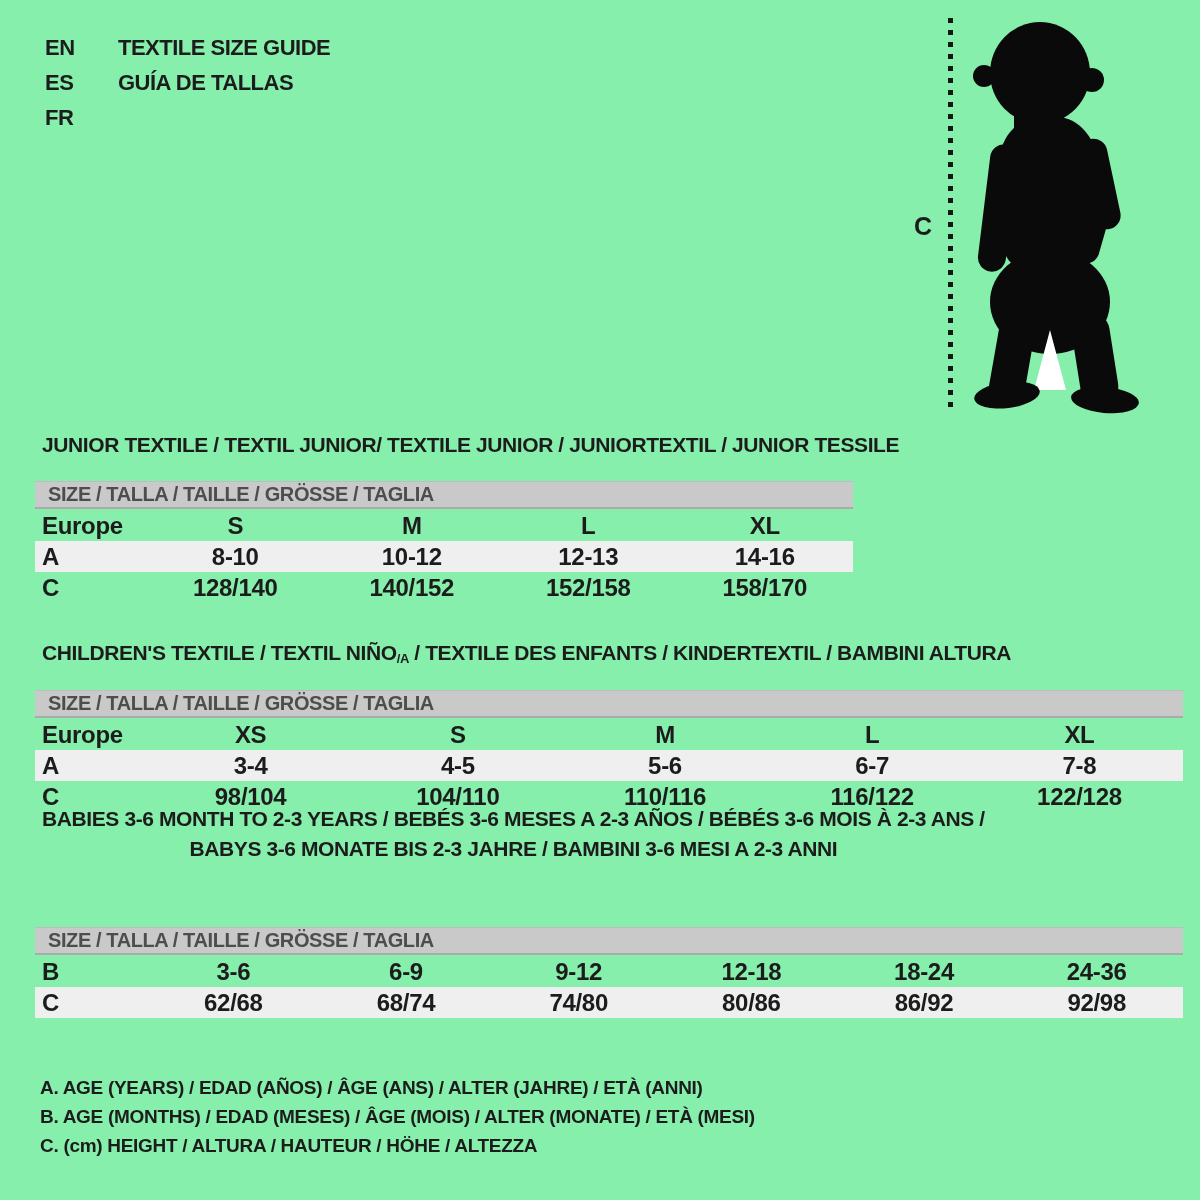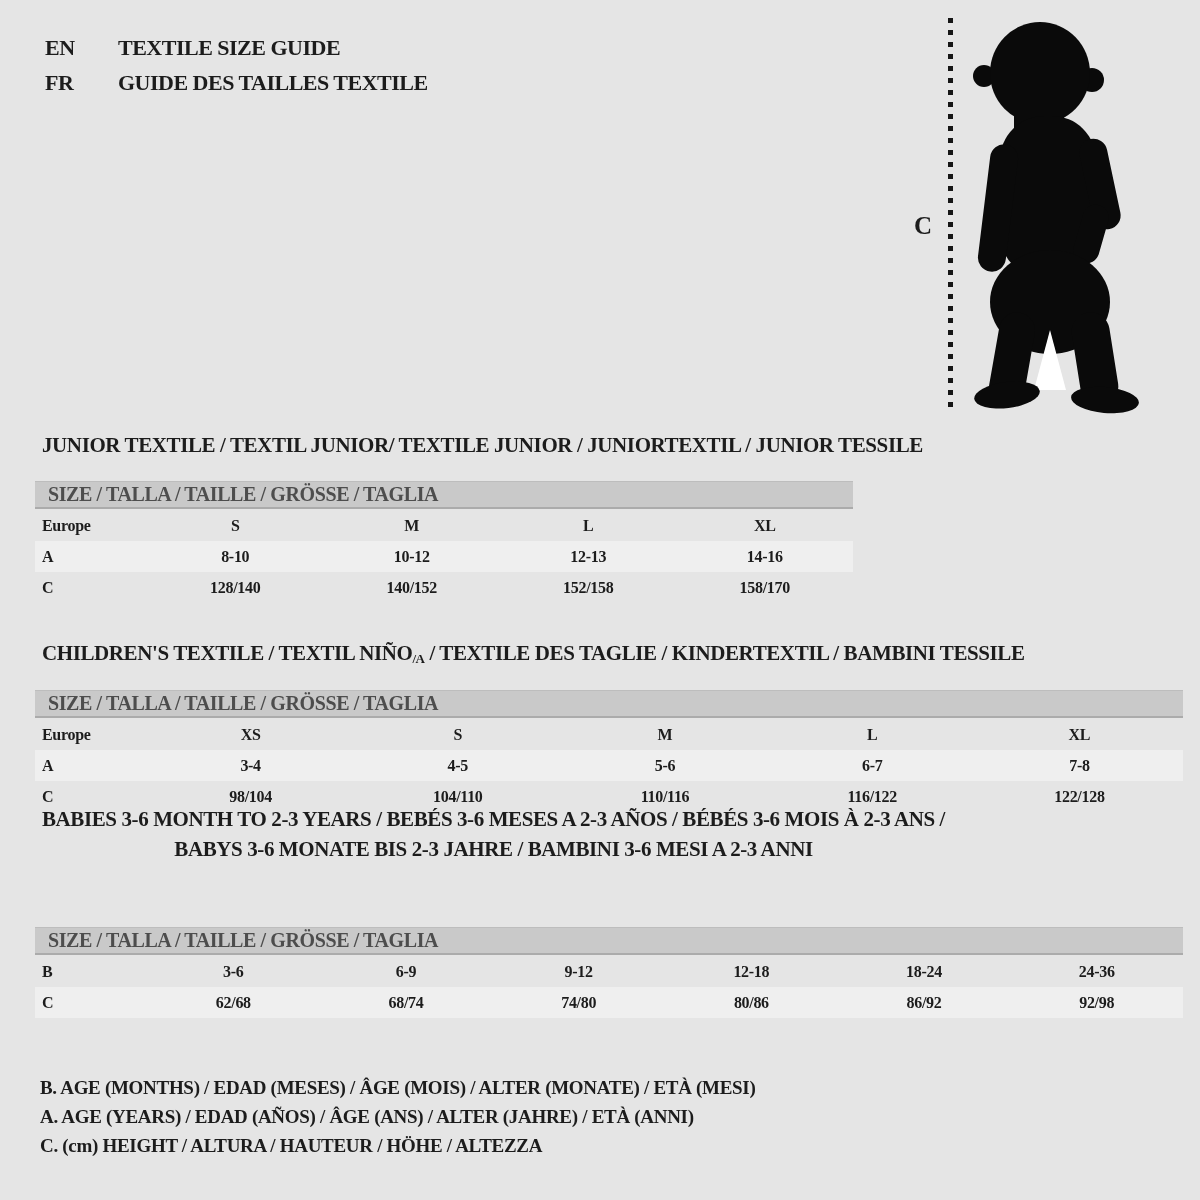--- a/index.html
+++ b/index.html
@@ -1,21 +1,21 @@
 <!DOCTYPE html>
 <html><head>
 <meta charset="utf-8">
 <style>
   html, body { margin:0; padding:0; background:#ffffff; }
   .page {
     position: relative;
     width: 1200px;
     height: 1200px;
-    background: #e5e5e5;
-    font-family: Liberation Serif, serif;
+    background: #86efac;
+    font-family: Liberation Sans, sans-serif;
     color: #1c1c1c;
     overflow: hidden;
   }
   
   .lang-block { position: absolute; left: 45px; top: 30px; }
   .lang-row { display: flex; height: 35px; align-items: center; }
   .lang-code, .lang-title {
     font-size: 22px; font-weight: 700; letter-spacing: -0.5px;
     white-space: nowrap;
   }
@@ -52,21 +52,21 @@
     border-top: 1px solid #bdbdbd;
     border-bottom: 2px solid #ababab;
     color: #4d4d4d;
     font-size: 20px; font-weight: 700; letter-spacing: -0.4px;
     display: flex; align-items: center;
     padding-left: 13px; box-sizing: border-box;
     margin-bottom: 1px;
   }
   .trow {
     display: flex; height: 31px; align-items: center;
-    font-size: 16px; font-weight: 700; letter-spacing: -0.3px;
+    font-size: 24px; font-weight: 700; letter-spacing: -0.3px;
   }
   .trow.shaded { background: #efefef; }
   .cell { flex: 1 1 0; text-align: center; }
   .cell.label { flex: 0 0 112px; text-align: left; padding-left: 7px; box-sizing: border-box; }
   
   .legend { position: absolute; left: 40px; top: 1073px; }
   .legend-line {
     height: 29px; display: flex; align-items: center;
     font-size: 19px; font-weight: 700; letter-spacing: -0.3px;
     white-space: nowrap;
@@ -76,22 +76,25 @@
 <body>
 
 <div class="page">
 
   <header class="lang-block">
     <div class="lang-row">
       <span class="lang-code">EN</span>
       <span class="lang-title">TEXTILE SIZE GUIDE</span>
     </div>
     <div class="lang-row">
+      <span class="lang-code">ES</span>
+      <span class="lang-title">GUÍA DE TALLAS</span>
+    </div>
+    <div class="lang-row">
       <span class="lang-code">FR</span>
-      <span class="lang-title">GUIDE DES TAILLES TEXTILE</span>
     </div>
   </header>
 
   <span class="c-label">C</span>
   <div class="dash-line"></div>
   <svg class="silhouette" width="172" height="404" viewBox="0 0 172 404" aria-hidden="true">
     <g fill="#0a0a0a">
 
       <circle cx="16" cy="60" r="11"></circle>
       <circle cx="124" cy="64" r="12"></circle>
@@ -141,21 +144,21 @@
     <div class="trow">
       <div class="cell label">C</div>
       <div class="cell">128/140</div>
       <div class="cell">140/152</div>
       <div class="cell">152/158</div>
       <div class="cell">158/170</div>
     </div>
   </div>
 
   <div class="section-title children-title">
-    <span>CHILDREN'S TEXTILE / TEXTIL NIÑO</span><span class="title-sub">/A</span><span> / TEXTILE DES TAGLIE / KINDERTEXTIL / BAMBINI TESSILE</span>
+    <span>CHILDREN'S TEXTILE / TEXTIL NIÑO</span><span class="title-sub">/A</span><span> / TEXTILE DES ENFANTS / KINDERTEXTIL / BAMBINI ALTURA</span>
   </div>
 
   <div class="size-table children-table">
     <div class="size-bar">SIZE / TALLA / TAILLE / GRÖSSE / TAGLIA</div>
     <div class="trow">
       <div class="cell label">Europe</div>
       <div class="cell">XS</div>
       <div class="cell">S</div>
       <div class="cell">M</div>
       <div class="cell">L</div>
@@ -200,18 +203,18 @@
       <div class="cell">62/68</div>
       <div class="cell">68/74</div>
       <div class="cell">74/80</div>
       <div class="cell">80/86</div>
       <div class="cell">86/92</div>
       <div class="cell">92/98</div>
     </div>
   </div>
 
   <footer class="legend">
+    <div class="legend-line">A. AGE (YEARS) / EDAD (AÑOS) / ÂGE (ANS) / ALTER (JAHRE) / ETÀ (ANNI)</div>
     <div class="legend-line">B. AGE (MONTHS) / EDAD (MESES) / ÂGE (MOIS) / ALTER (MONATE) / ETÀ (MESI)</div>
-    <div class="legend-line">A. AGE (YEARS) / EDAD (AÑOS) / ÂGE (ANS) / ALTER (JAHRE) / ETÀ (ANNI)</div>
     <div class="legend-line">C. (cm) HEIGHT / ALTURA / HAUTEUR / HÖHE / ALTEZZA</div>
   </footer>
 
 </div>
 
 </body></html>

